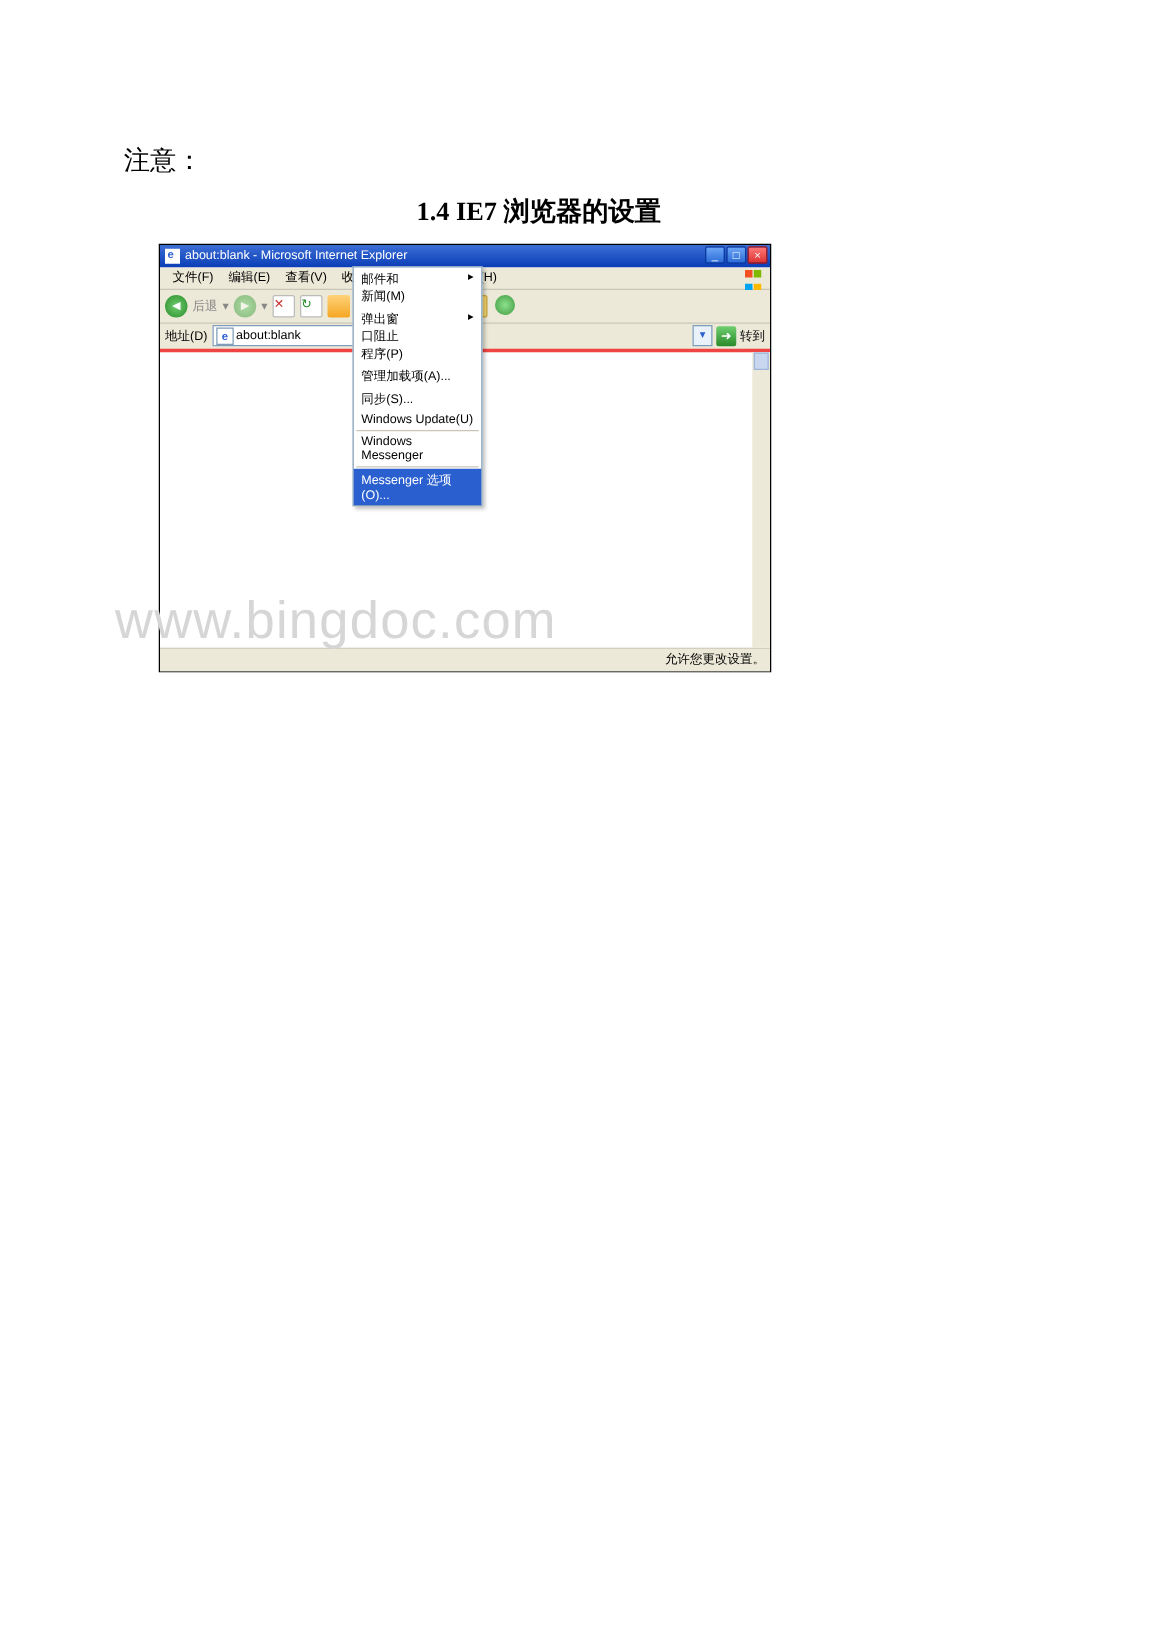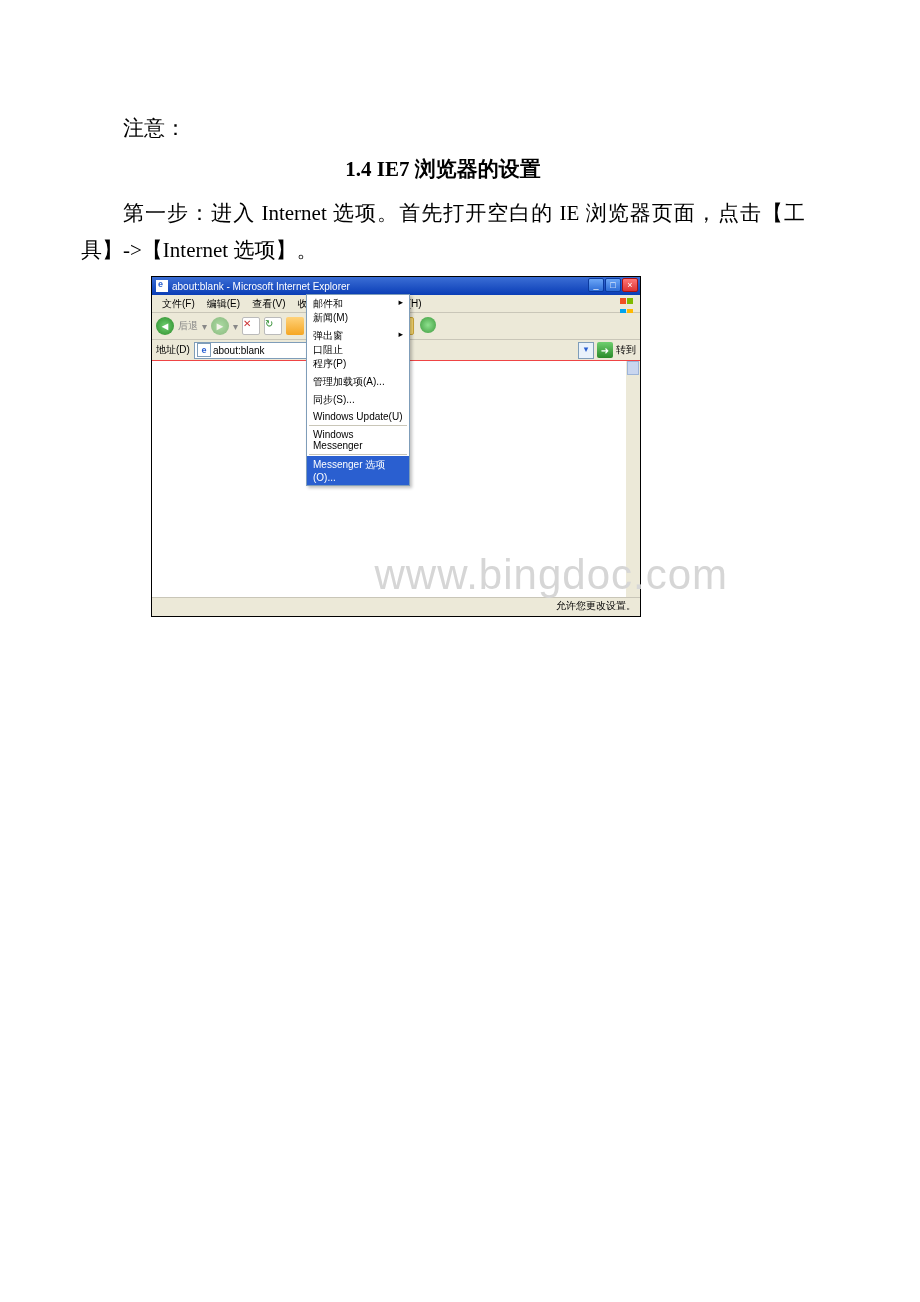--- a/index.html
+++ b/index.html
@@ -3,21 +3,21 @@
 <meta charset="utf-8">
 <style>
   body {
     margin: 0;
     padding: 0;
     background: #fff;
     font-family: "SimSun", "宋体", serif;
     width: 920px;
   }
   .page {
-    padding: 110px 115px 0 81px;
+    padding: 110px 115px 0 57px;
   }
   .para {
     font-size: 21px;
     line-height: 1.75;
     color: #000;
     text-align: justify;
     margin: 0 0 4px 0;
   }
   .indent {
     text-indent: 2em;
@@ -107,21 +107,21 @@
   .tb-fwd{ background: radial-gradient(#6fcf6f,#2a8a2a); opacity:.5;}
   .tb-stop{ width:16px;height:16px;border-radius:2px;background:#fff;border:1px solid #bbb;color:#c33;}
   .tb-refresh{ width:16px;height:16px;border-radius:2px;background:#fff;border:1px solid #bbb;color:#2a8a2a;}
   .tb-home{ width:18px;height:18px;border-radius:2px;background:linear-gradient(#ffd27a,#f5a623);}
   .tb-sep{ width:1px; height:20px; background:#c9c6b8;}
   .tb-right{ display:flex; gap:6px; margin-left:4px;}
   .tb-icon{ width:16px;height:16px;border-radius:2px;}
   .addrbar {
     height: 20px;
     background:#ece9d8;
-    border-bottom:1px solid #ef4444;
+    border-bottom:3px solid #ef4444;
     display:flex; align-items:center;
     font-size:10px;
     padding:0 4px;
     gap:4px;
   }
   .addr-input {
     flex:0 0 112px; height:15px;
     background:#fff;border:1px solid #7f9db9;
     display:flex; align-items:center; padding:0 2px;
     color:#000;
@@ -150,36 +150,35 @@
     position:relative;
   }
   .scroll-thumb{position:absolute; right:-13px; top:0; width:12px; height:14px; background:#c9d6ef;border:1px solid #9db4d8;box-sizing:border-box;}
   .scroll-track{position:absolute; right:-14px; top:0; width:14px; height:100%; background:#ece9d8;}
   .statusbar{
     height:16px; background:#ece9d8; border-top:1px solid #c9c6b8;
     font-size:10px; color:#000; padding:1px 4px;text-align:right;
   }
   .watermark{
     position:absolute; left:0; right:-60px; bottom:18px;
-    text-align:right;
+    text-align:left;
     font-family: Arial, sans-serif;
     font-size:42px; color:#d6d6d6; letter-spacing:1px;
     pointer-events:none;
     white-space:nowrap;
     margin-top:16px;
   }
   .figure-wrap{ position:relative; width:552px; margin-left:35px;}
 </style>
 </head>
 <body>
 
 <div class="page">
   <p class="para indent">注意：</p>
   <p class="heading">1.4 IE7 浏览器的设置</p>
-  <p class="para indent">第一步：进入 Internet 选项。首先打开空白的 IE 浏览器页面，点击【工具】-&gt;【Internet 选项】。</p>
 
   <div class="figure-wrap">
     <div class="figure">
 
       <div class="titlebar">
         <span class="icon-doc"></span>
         <span>about:blank - Microsoft Internet Explorer</span>
         <div class="win-controls">
           <div class="win-btn">_</div>
           <div class="win-btn">□</div>

